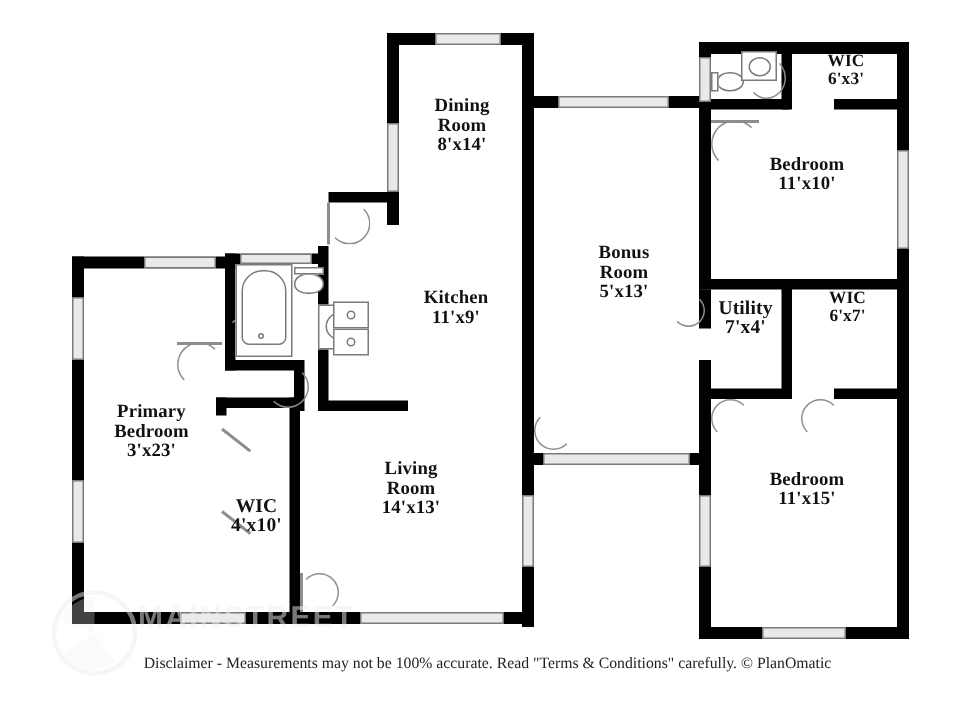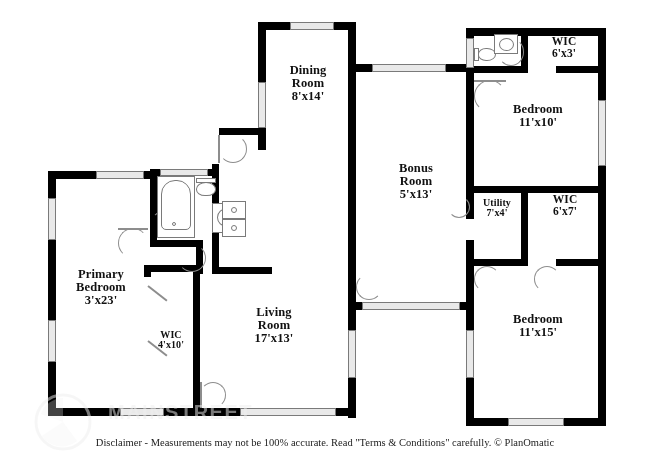--- a/index.html
+++ b/index.html
@@ -13,26 +13,26 @@
   .fix{position:absolute;border:1px solid #7a7a7a;box-sizing:border-box;background:#fff;}
   .door-arc{position:absolute;border:1px solid #8d8d8d;border-radius:100%;box-sizing:border-box;background:transparent;}
   .door-leaf{position:absolute;background:#8d8d8d;}
 
   
   .label{position:absolute;text-align:center;color:#111;
          font-family:"Liberation Serif", serif;font-weight:bold;
          line-height:1.02;letter-spacing:.1px;white-space:pre-line;}
   .lbl-lg{font-size:12.5px;}
   .lbl-md{font-size:11.5px;}
-  .lbl-sm{font-size:10px;}
+  .lbl-sm{font-size:13px;}
 
   
   #wm{position:absolute;left:32px;top:392px;width:220px;height:62px;
       pointer-events:none;opacity:.5;}
-  #wm .wm-text{position:absolute;left:76px;top:8px;
+  #wm .wm-text{position:absolute;left:60px;top:8px;
       font-family:"Liberation Sans", sans-serif;font-weight:bold;
       font-size:20px;letter-spacing:1.5px;color:#efefef;line-height:1.25;}
   #wm .wm-sub{font-size:15px;letter-spacing:2px;}
 
   
   #disclaimer{position:absolute;left:0;top:437px;width:650px;text-align:center;
     font-family:"Liberation Serif", serif;font-size:10.5px;color:#222;}
 </style>
 </head>
 <body>
@@ -153,26 +153,28 @@
   <div class="fix" style="left:231px;top:225px;width:6px;height:6px;border-radius:50%;"></div>
 
   <div class="fix" style="left:478px;top:48px;width:18px;height:13px;border-radius:45% 50% 50% 45%;"></div>
   <div class="fix" style="left:474px;top:48px;width:5px;height:13px;"></div>
   <div class="fix" style="left:494px;top:34px;width:24px;height:20px;"></div>
   <div class="fix" style="left:499px;top:38px;width:15px;height:13px;border-radius:50%;"></div>
 
   <div class="label lbl-lg" style="left:254px;top:64px;width:108px;">Dining
 Room
 8'x14'</div>
+  <div class="label lbl-lg" style="left:248px;top:192px;width:112px;">Kitchen
+11'x9'</div>
   <div class="label lbl-lg" style="left:368px;top:162px;width:96px;">Bonus
 Room
 5'x13'</div>
   <div class="label lbl-lg" style="left:218px;top:306px;width:112px;">Living
 Room
-17'x13'</div>
+14'x13'</div>
   <div class="label lbl-lg" style="left:46px;top:268px;width:110px;">Primary
 Bedroom
 3'x23'</div>
   <div class="label lbl-sm" style="left:146px;top:330px;width:50px;">WIC
 4'x10'</div>
   <div class="label lbl-md" style="left:528px;top:36px;width:72px;">WIC
 6'x3'</div>
   <div class="label lbl-lg" style="left:478px;top:103px;width:120px;">Bedroom
 11'x10'</div>
   <div class="label lbl-sm" style="left:470px;top:198px;width:54px;">Utility

